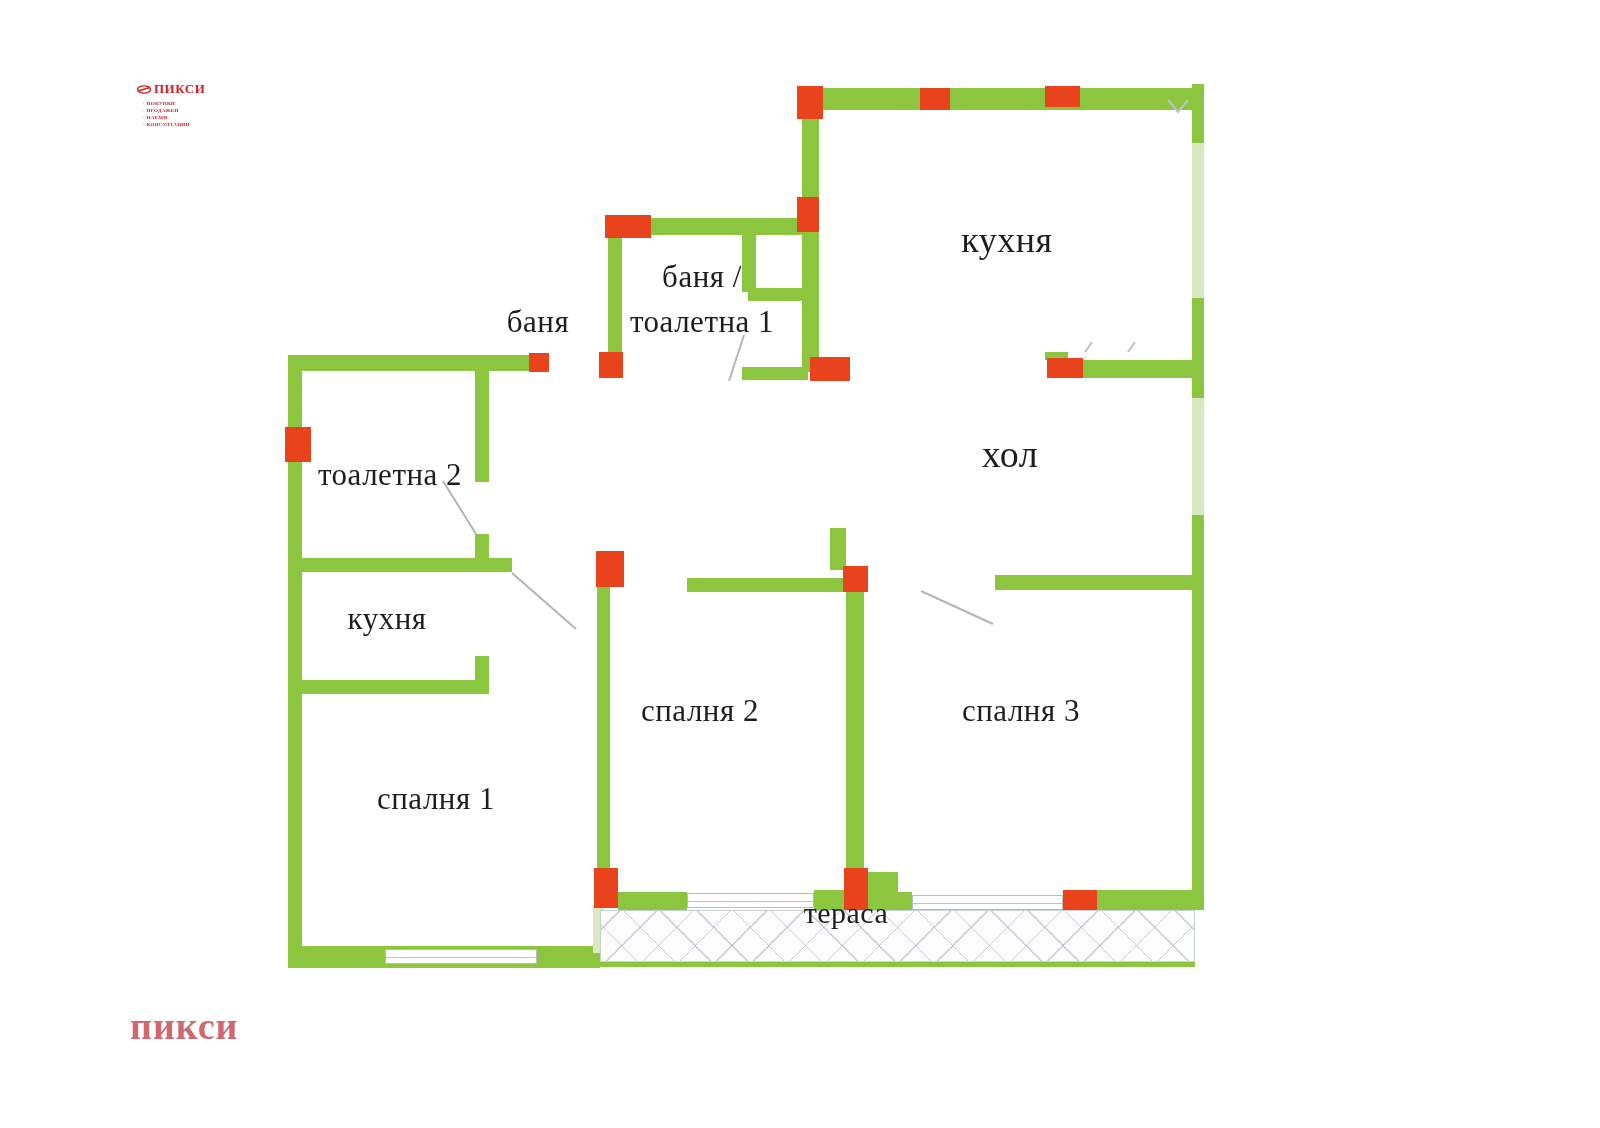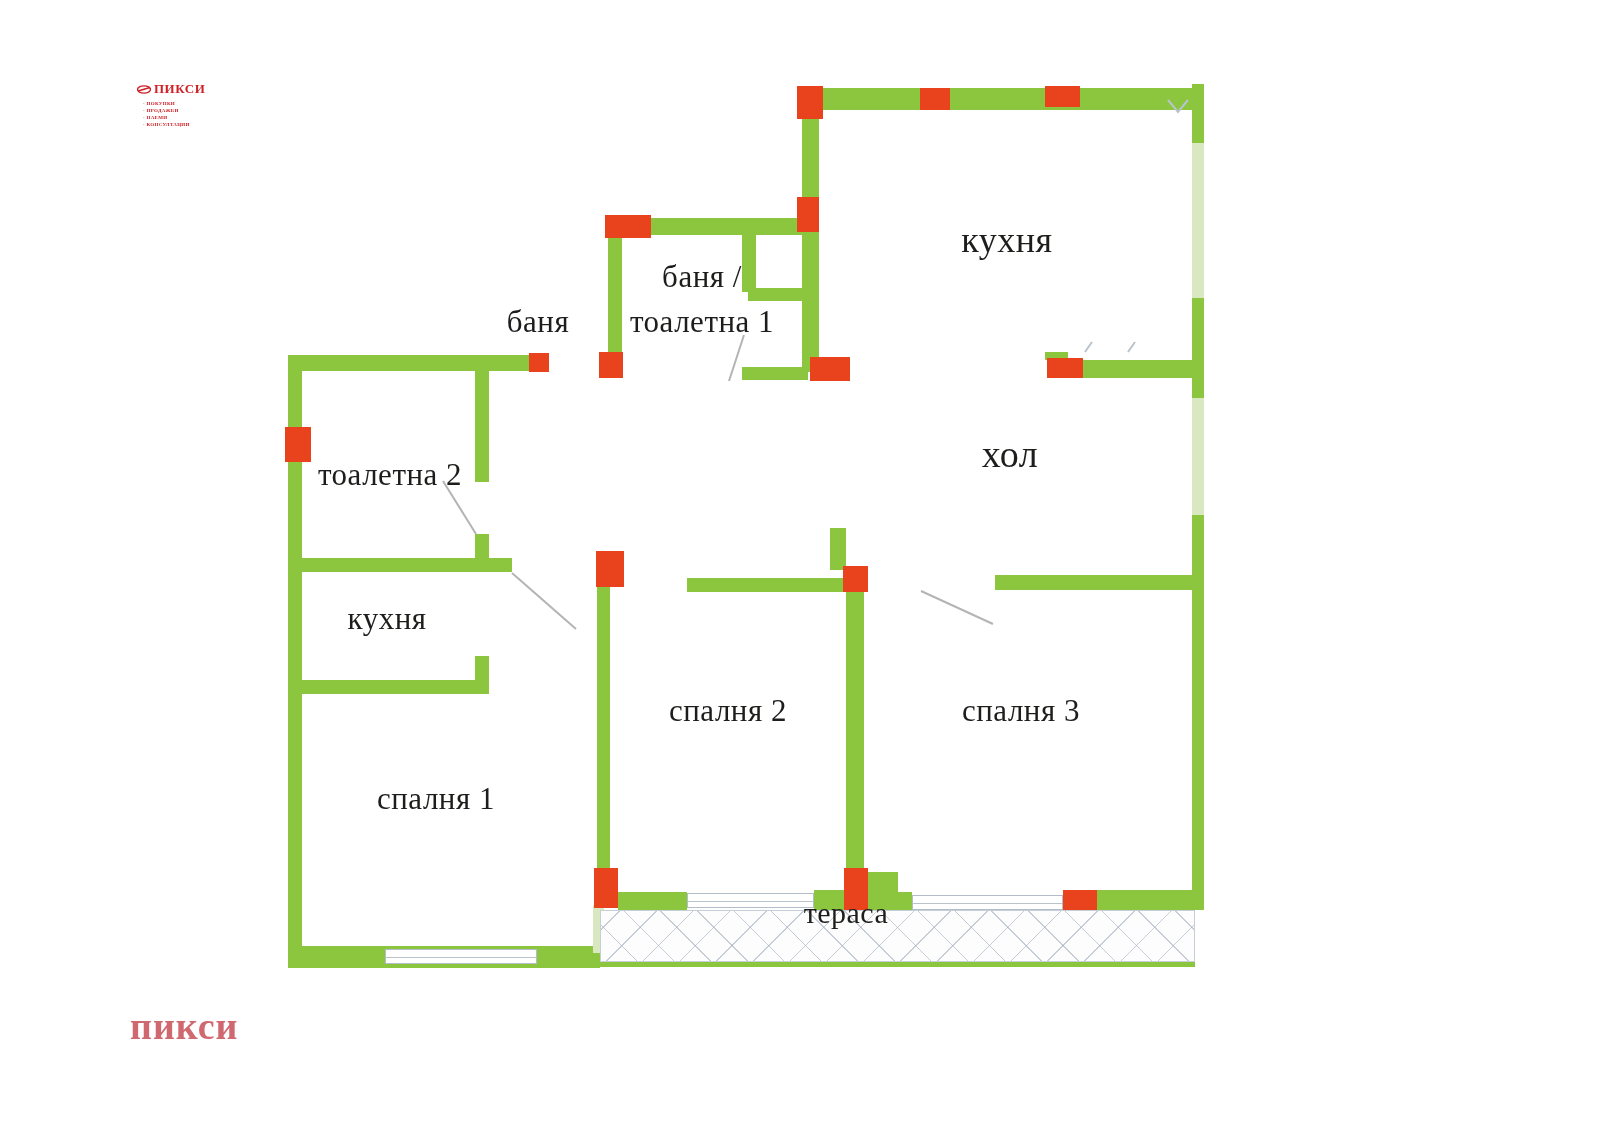--- a/index.html
+++ b/index.html
@@ -161,19 +161,19 @@
   <div class="lbl" style="left:538px;top:322px;">баня</div>
   <div class="lbl two" style="left:702px;top:299px;">
     <div>баня /</div>
     <div>тоалетна 1</div>
   </div>
   <div class="lbl two" style="left:390px;top:474px;">
     <div>тоалетна 2</div>
   </div>
   <div class="lbl" style="left:387px;top:619px;">кухня</div>
   <div class="lbl" style="left:436px;top:799px;">спалня 1</div>
-  <div class="lbl" style="left:728px;top:711px;">спалня 2</div>
+  <div class="lbl" style="left:700px;top:711px;">спалня 2</div>
   <div class="lbl" style="left:1021px;top:711px;">спалня 3</div>
   <div class="lbl" style="left:846px;top:913px;font-size:30px;">тераса</div>
 
   <div class="brand">пикси</div>
 
 </div>
 
 </body></html>

